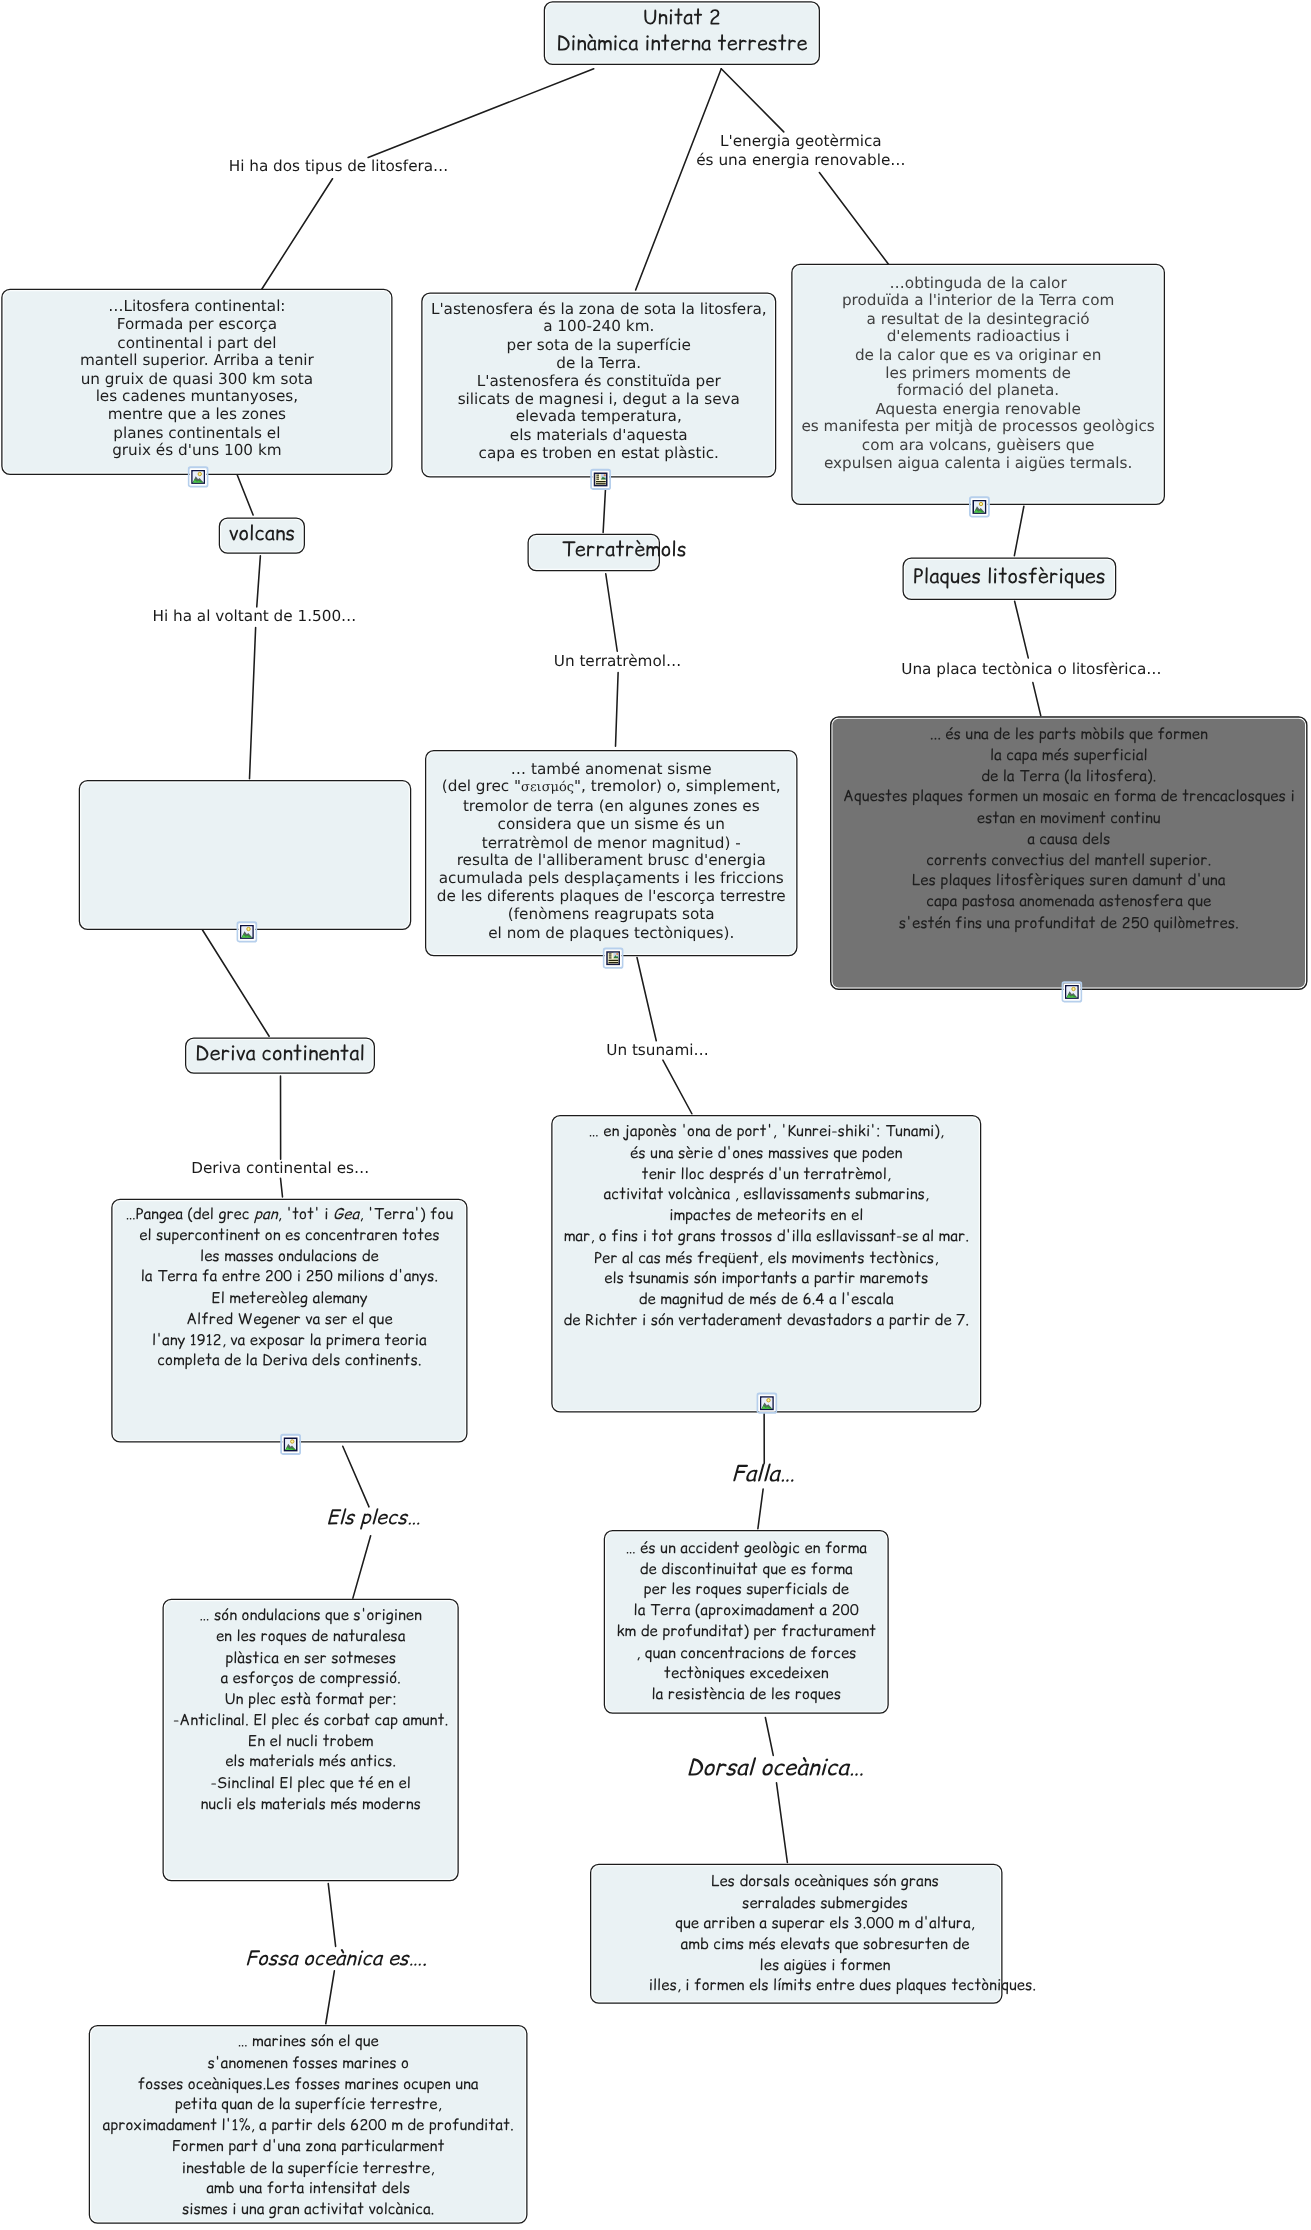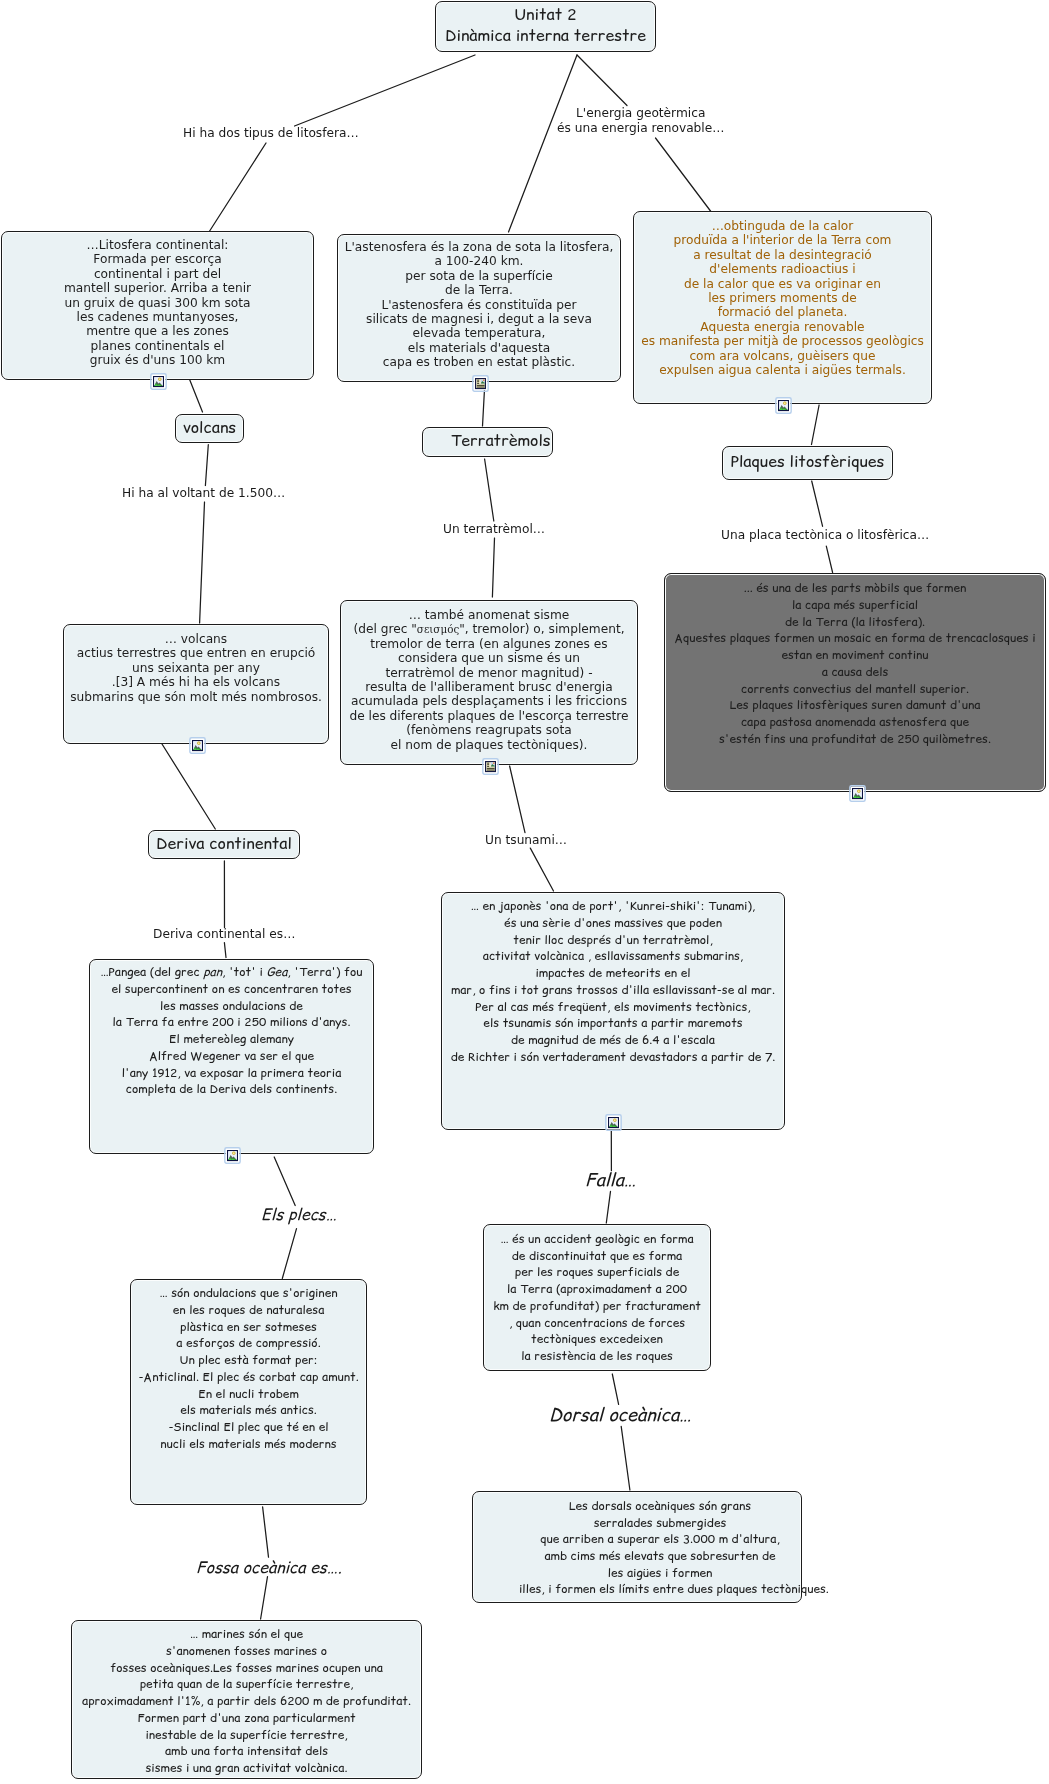--- a/index.html
+++ b/index.html
@@ -105,21 +105,21 @@
             <path d="M17.4 19 L20.6 14.2 L22.8 16.8 L24.0 15.6 L25.6 19 Z" fill="#2f7a36"></path>
             <circle cx="23.6" cy="12.4" r="1.7" fill="#e2894a"></circle>
             <rect x="10.2" y="11.4" width="4.2" height="1.8" fill="#23230c"></rect>
             <rect x="10.2" y="14.6" width="4.2" height="1.8" fill="#23230c"></rect>
             <rect x="10.2" y="17.8" width="4.2" height="1.8" fill="#23230c"></rect>
             <rect x="9.6" y="21.6" width="15.6" height="2" fill="#23230c"></rect>
             <rect x="9.6" y="25.0" width="15.6" height="2" fill="#23230c"></rect>
           </svg></span>
       </div>
       <div class="node statement fsans" style="left: 633px; top: 211px; width: 299px; height: 193px; background: rgb(234, 242, 244); border-color: rgb(28, 28, 28);">
-        <div class="txt" style="font-size: 12.2px; line-height: 14.4px; color: #a16207; padding-top: 7px;">
+        <div class="txt" style="font-size: 12.2px; line-height: 14.4px; color: #404040; padding-top: 7px;">
           <div class="line">…obtinguda de la calor</div>
           <div class="line">produïda a l'interior de la Terra com</div>
           <div class="line">a resultat de la desintegració</div>
           <div class="line">d'elements radioactius i</div>
           <div class="line">de la calor que es va originar en</div>
           <div class="line">les primers moments de</div>
           <div class="line">formació del planeta.</div>
           <div class="line">Aquesta energia renovable</div>
           <div class="line">es manifesta per mitjà de processos geològics</div>
           <div class="line">com ara volcans, guèisers que</div>
@@ -134,38 +134,31 @@
             <path d="M8.4 27.8 L13.2 17.8 L17.0 22.8 L19.2 20.9 L25.6 27.8 Z" fill="#566360"></path>
             <path d="M8.4 27.8 L12.2 21.8 L16.2 25.8 L18.6 23.4 L25.6 27.8 Z" fill="#2e9a2e"></path>
             <path d="M8.8 27.8 L11.6 24 L15.0 26.8 L17.4 25.4 L22.2 27.8 Z" fill="#4ac44a"></path>
           </svg></span>
       </div>
       <div class="node concept fcomic" style="left: 175px; top: 414px; width: 69px; height: 29px; background: rgb(234, 242, 244); border-color: rgb(28, 28, 28);">
         <div class="txt" style="font-size: 16px; line-height: 21px; color: rgb(30, 30, 30);">
           <div class="line">volcans</div>
         </div>
       </div>
-      <div class="node concept fcomic" style="left: 422px; top: 427px; width: 131px; height: 30px; background: rgb(234, 242, 244); border-color: rgb(28, 28, 28); padding-left: 26px;">
+      <div class="node concept fcomic" style="left: 422px; top: 427px; width: 106px; height: 30px; background: rgb(234, 242, 244); border-color: rgb(28, 28, 28); padding-left: 26px;">
         <div class="txt" style="font-size: 16px; line-height: 21px; color: rgb(30, 30, 30);">
           <div class="line">Terratrèmols</div>
         </div>
       </div>
       <div class="node concept fcomic" style="left: 722px; top: 446px; width: 171px; height: 34px; background: rgb(234, 242, 244); border-color: rgb(28, 28, 28);">
         <div class="txt" style="font-size: 16px; line-height: 21px; color: rgb(30, 30, 30);">
           <div class="line">Plaques litosfèriques</div>
         </div>
       </div>
       <div class="node statement fsans" style="left: 63px; top: 624px; width: 266px; height: 120px; background: rgb(234, 242, 244); border-color: rgb(28, 28, 28);">
-        <div class="txt" style="font-size: 12.2px; line-height: 14.4px; color: rgb(30, 30, 30); padding-top: 7px;">
-          <div class="line">… volcans</div>
-          <div class="line">actius terrestres que entren en erupció</div>
-          <div class="line">uns seixanta per any</div>
-          <div class="line">.[3] A més hi ha els volcans</div>
-          <div class="line">submarins que són molt més nombrosos.</div>
-        </div>
         <span class="resicon" style="left: 124.5px; top: 110.5px;"><svg width="17" height="19" viewBox="0 0 34 38">
             <rect x="1.8" y="3.6" width="30.4" height="30.8" rx="3" fill="none" stroke="#b6cfec" stroke-width="3"></rect>
             <rect x="3.6" y="5.4" width="26.8" height="27.2" rx="2" fill="#ffffff"></rect>
             <rect x="7.2" y="9.2" width="19.6" height="19.8" fill="#eef3fc" stroke="#0d1340" stroke-width="2.4"></rect>
             <rect x="8.4" y="10.4" width="17.2" height="17.4" fill="#e9eff9"></rect>
             <circle cx="19.6" cy="14.4" r="2.7" fill="#f8f0a0" stroke="#c9a323" stroke-width="1.6"></circle>
             <path d="M8.4 27.8 L13.2 17.8 L17.0 22.8 L19.2 20.9 L25.6 27.8 Z" fill="#566360"></path>
             <path d="M8.4 27.8 L12.2 21.8 L16.2 25.8 L18.6 23.4 L25.6 27.8 Z" fill="#2e9a2e"></path>
             <path d="M8.8 27.8 L11.6 24 L15.0 26.8 L17.4 25.4 L22.2 27.8 Z" fill="#4ac44a"></path>
           </svg></span>

